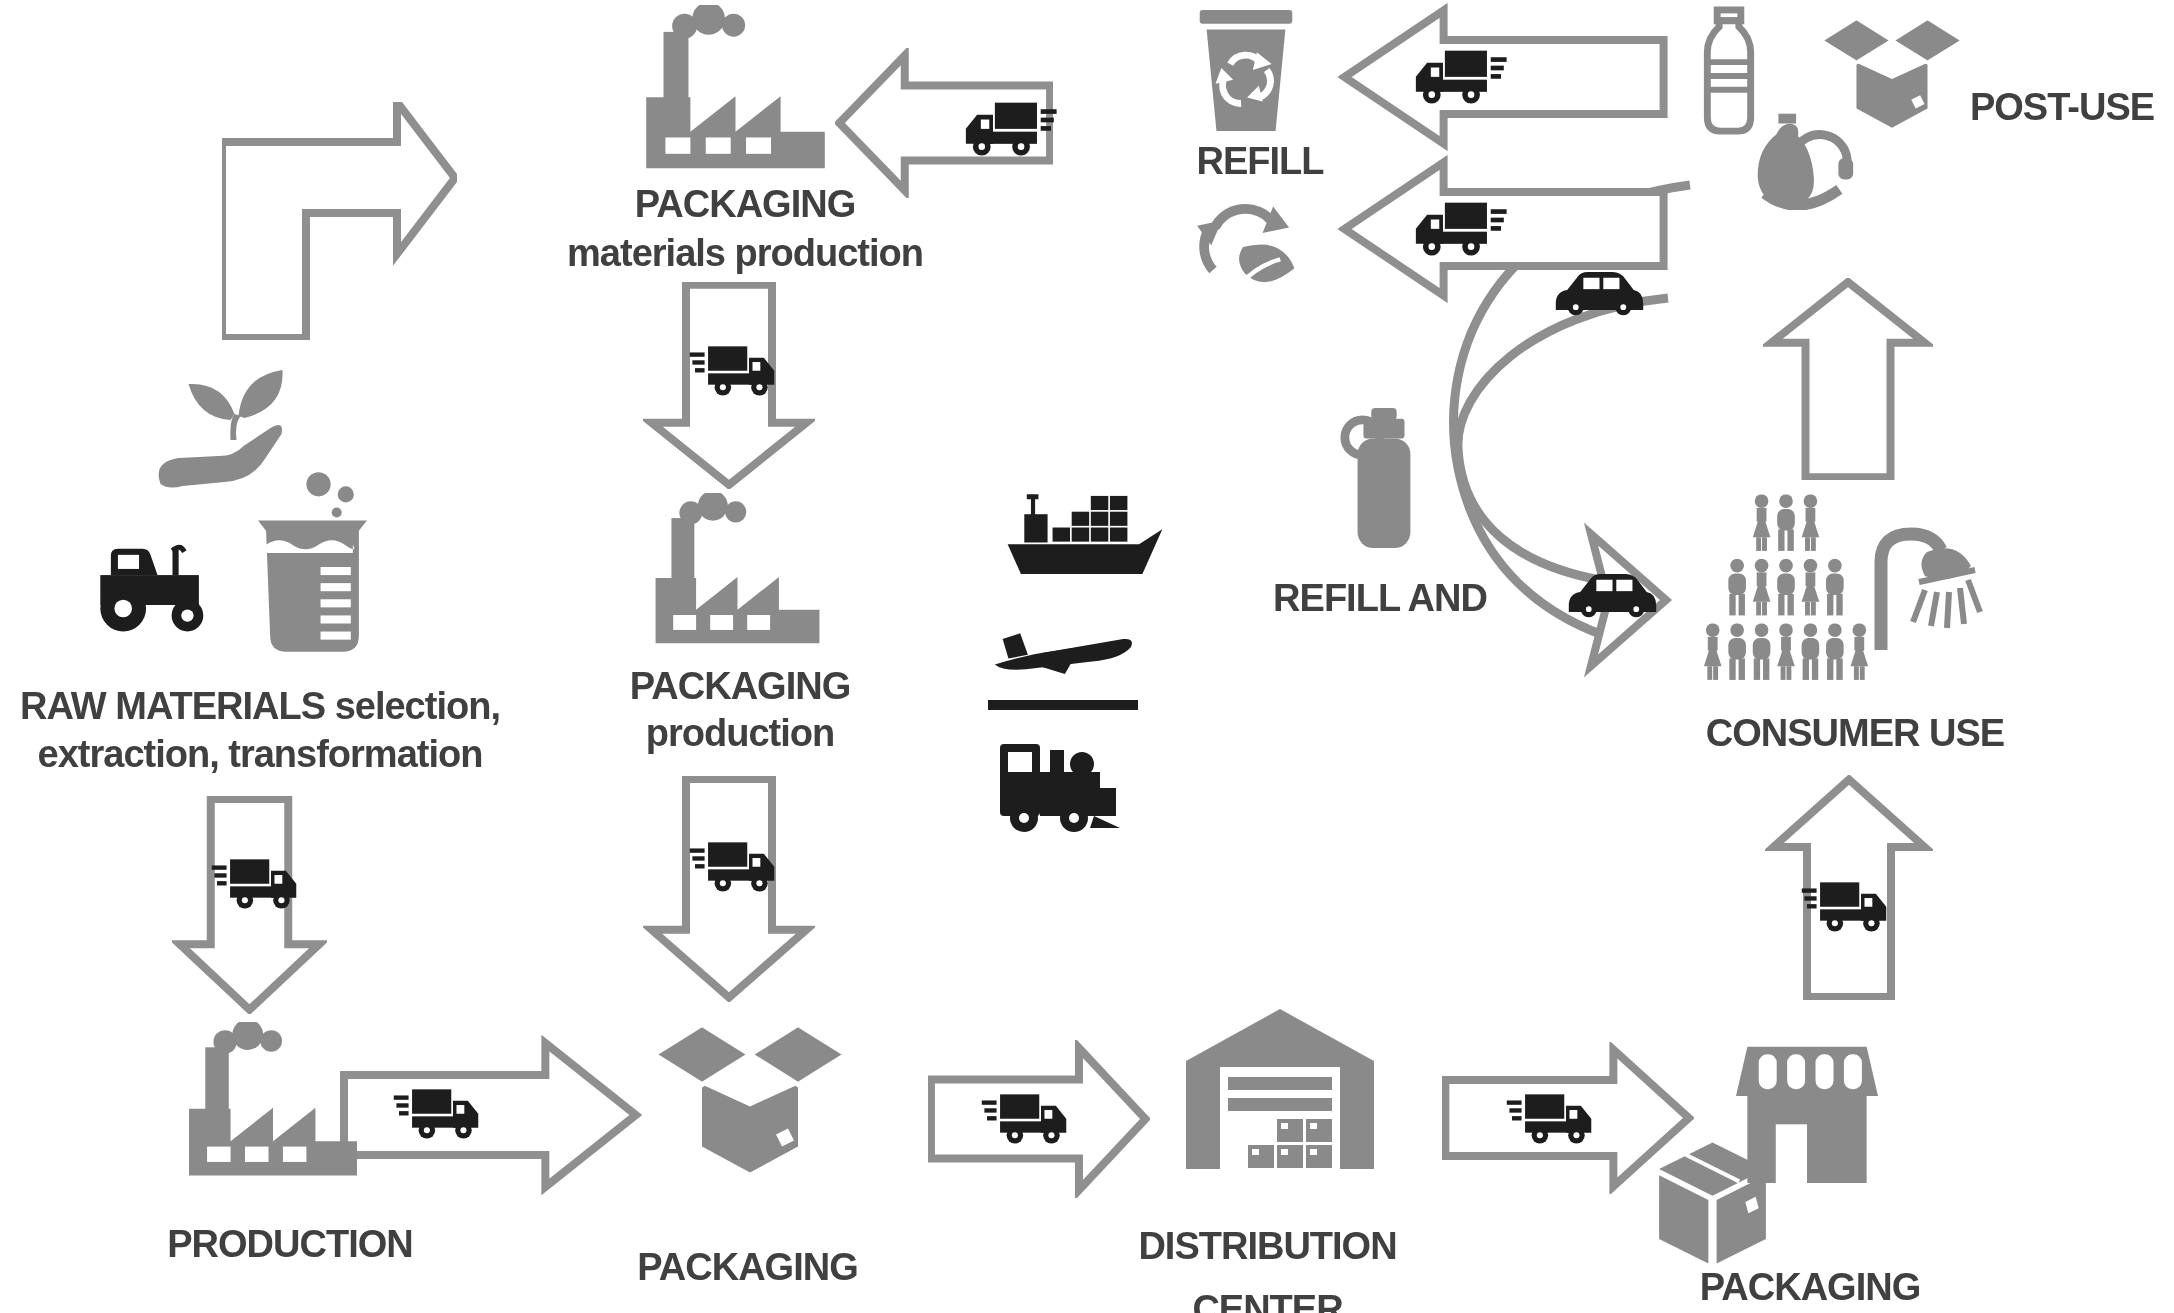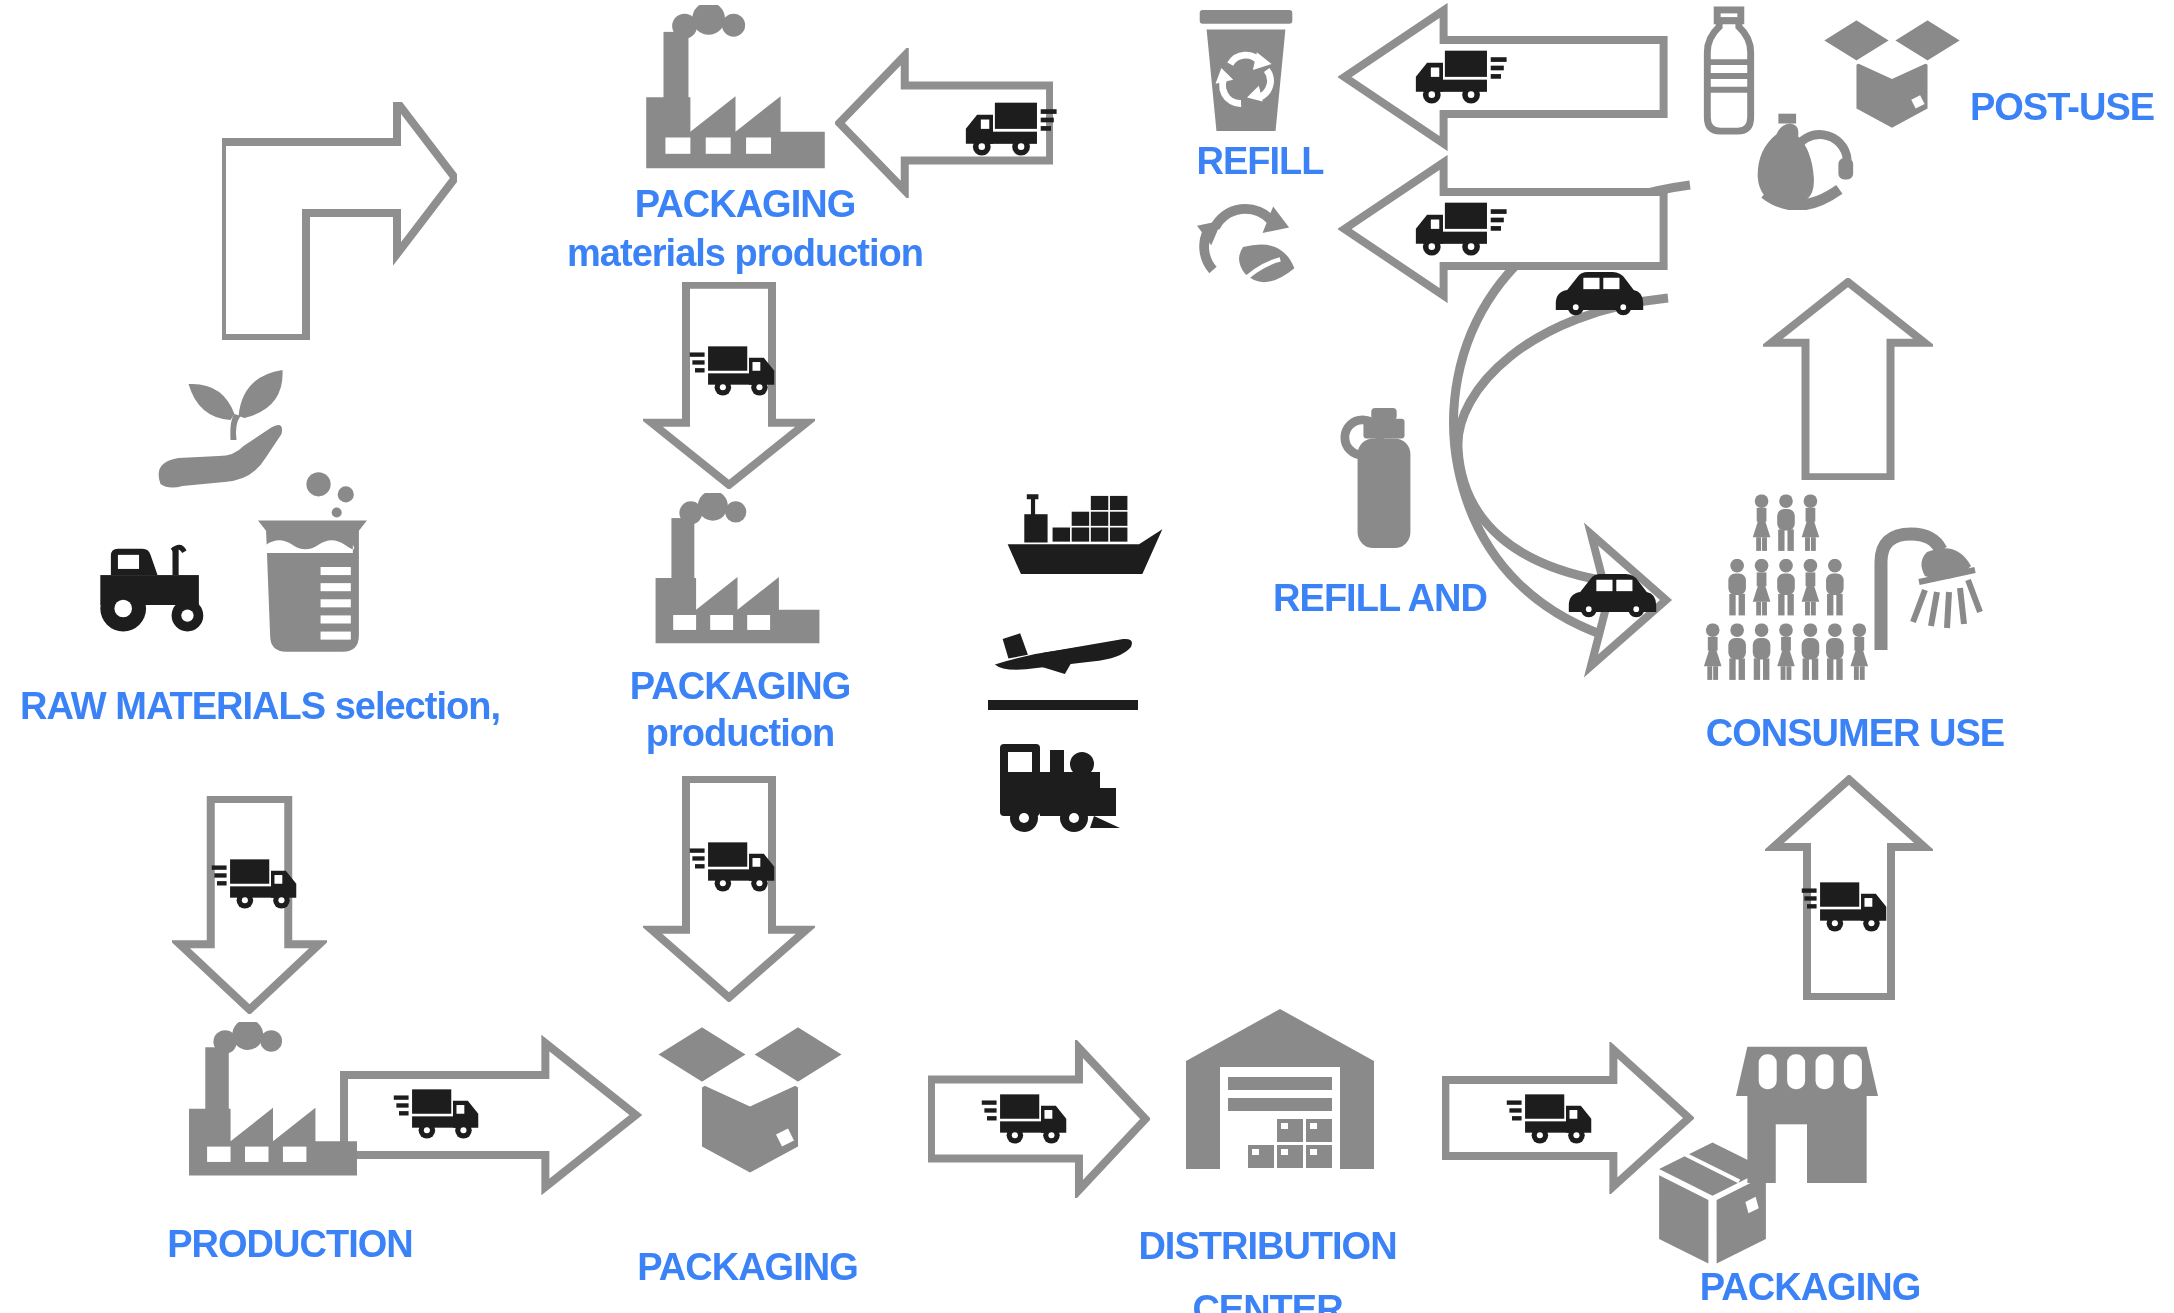--- a/index.html
+++ b/index.html
@@ -3,21 +3,21 @@
 <meta charset="utf-8">
 <style>
   html,body{margin:0;padding:0;background:#ffffff;}
   #stage{position:relative;width:2174px;height:1313px;background:#ffffff;overflow:hidden;
          font-family:"Liberation Sans",sans-serif;}
   .abs{position:absolute;}
   svg.icon{display:block;overflow:visible;}
   .gray{color:#8a8a8a;}
   .black{color:#1d1d1d;}
   .flip{transform:scaleX(-1);}
-  .lbl{position:absolute;font-weight:bold;color:#3b82f6;text-align:center;
+  .lbl{position:absolute;font-weight:bold;color:#404040;text-align:center;
        font-size:38px;line-height:46px;letter-spacing:-1px;white-space:nowrap;}
   .arrow-poly{fill:#ffffff;stroke:#8f8f8f;stroke-width:8;vector-effect:non-scaling-stroke;stroke-linejoin:miter;}
 </style>
 </head>
 <body>
 
 <svg width="0" height="0" style="position:absolute" aria-hidden="true">
   <defs>
     <symbol id="truck" viewBox="0 0 105 62">
       <g fill="currentColor">
@@ -468,20 +468,21 @@
   <div class="lbl" style="left:1952px;top:84px;width:220px">POST-USE</div>
 
   <div class="lbl" style="left:1245px;top:570px;width:270px;line-height:57px">
     <div>REFILL AND</div>
   </div>
 
   <div class="lbl" style="left:1665px;top:710px;width:380px">CONSUMER USE</div>
 
   <div class="lbl" style="left:0px;top:682px;width:520px;line-height:48px">
     <div>RAW MATERIALS selection,</div>
+    <div>extraction, transformation</div>
   </div>
 
   <div class="lbl" style="left:590px;top:663px;width:300px;line-height:47px">
     <div>PACKAGING</div>
     <div>production</div>
   </div>
 
   <div class="lbl" style="left:145px;top:1221px;width:290px">PRODUCTION</div>
   <div class="lbl" style="left:610px;top:1244px;width:275px">PACKAGING</div>
 

